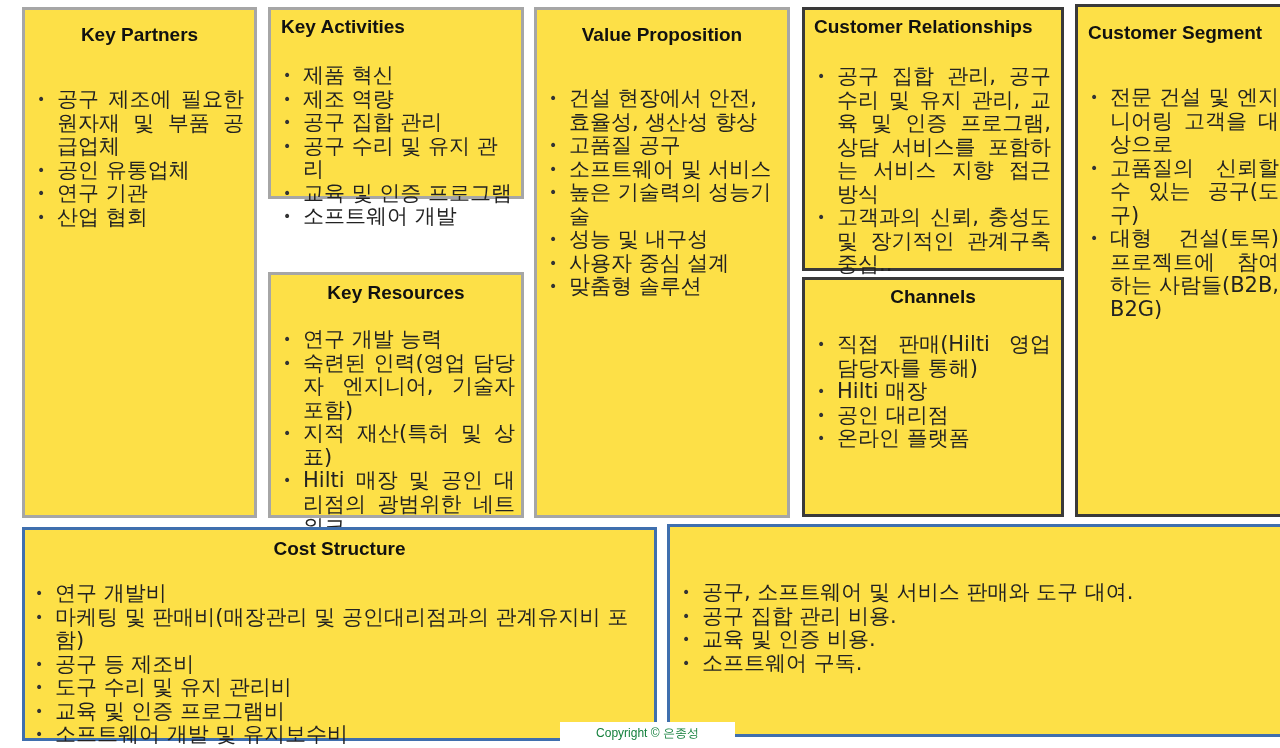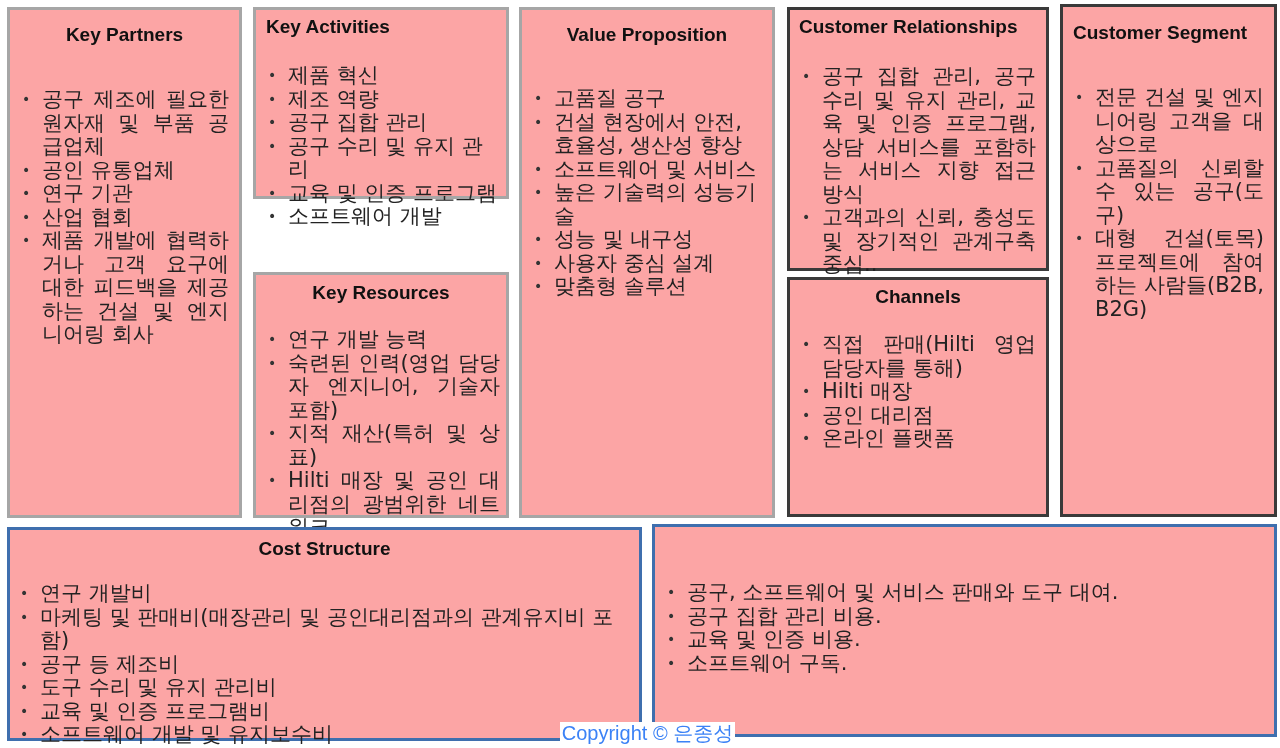--- a/index.html
+++ b/index.html
@@ -1,40 +1,39 @@
 <!DOCTYPE html>
 <html><head>
 <meta charset="utf-8">
 <style>
   html, body { margin: 0; padding: 0; background: #ffffff; }
   body { width: 1280px; height: 748px; position: relative; overflow: hidden;
          font-family: "DejaVu Sans", "Liberation Sans", sans-serif; color: #111; }
-  .box { position: absolute; box-sizing: border-box; background: #fca5a5; }
+  .box { position: absolute; box-sizing: border-box; background: #fde047; margin-left: 15px; }
   .gray { border: 3px solid #a6a6a6; }
   .dark { border: 3px solid #3a3a3a; }
   .blue { border: 3px solid #3f6fae; }
   .title { font-family: "Liberation Sans", sans-serif; font-weight: 700; font-size: 19px; color: #111; position: absolute; white-space: nowrap; }
   ul.items { list-style: none; margin: 0; padding: 0; position: absolute; font-size: 21px; line-height: 23.5px; color: #222; }
   ul.items li { position: relative; padding-left: 24px; }
   ul.items li::before { content: "•"; position: absolute; left: 4px; top: 0; color: #333; font-size: 14px; }
   .justify li { text-align: justify; text-align-last: left; }
   .copyright { position: absolute; left: 560px; top: 722px; width: 175px; height: 22px; background: #fff;
-               text-align: center; font-family: "Liberation Sans", sans-serif; font-size: 20px; color: #3b82f6; line-height: 22px; }
+               text-align: center; font-family: "Liberation Sans", sans-serif; font-size: 12px; color: #15803d; line-height: 22px; }
 </style>
 </head>
 <body>
 
 <div class="box gray" style="left:7px;top:7px;width:235px;height:511px;">
   <div class="title" style="left:0;right:0;top:14px;text-align:center;">Key Partners</div>
   <ul class="items justify" style="left:8px;right:10px;top:78px;">
     <li>공구 제조에 필요한 원자재 및 부품 공급업체</li>
     <li>공인 유통업체</li>
     <li>연구 기관</li>
     <li>산업 협회</li>
-    <li>제품 개발에 협력하거나 고객 요구에 대한 피드백을 제공하는 건설 및 엔지니어링 회사</li>
   </ul>
 </div>
 
 <div class="box gray" style="left:253px;top:7px;width:256px;height:192px;">
   <div class="title" style="left:10px;top:6px;">Key Activities</div>
   <ul class="items" style="left:8px;right:8px;top:54px;">
     <li>제품 혁신</li>
     <li>제조 역량</li>
     <li>공구 집합 관리</li>
     <li>공구 수리 및 유지 관리</li>
@@ -49,22 +48,22 @@
     <li>연구 개발 능력</li>
     <li>숙련된 인력(영업 담당자 엔지니어, 기술자 포함)</li>
     <li>지적 재산(특허 및 상표)</li>
     <li>Hilti 매장 및 공인 대리점의 광범위한 네트워크</li>
   </ul>
 </div>
 
 <div class="box gray" style="left:519px;top:7px;width:256px;height:511px;">
   <div class="title" style="left:0;right:0;top:14px;text-align:center;">Value Proposition</div>
   <ul class="items" style="left:8px;right:8px;top:77px;">
+    <li>건설 현장에서 안전, 효율성, 생산성 향상</li>
     <li>고품질 공구</li>
-    <li>건설 현장에서 안전, 효율성, 생산성 향상</li>
     <li>소프트웨어 및 서비스</li>
     <li>높은 기술력의 성능기술</li>
     <li>성능 및 내구성</li>
     <li>사용자 중심 설계</li>
     <li>맞춤형 솔루션</li>
   </ul>
 </div>
 
 <div class="box dark" style="left:787px;top:7px;width:262px;height:264px;">
   <div class="title" style="left:9px;top:6px;">Customer Relationships</div>

